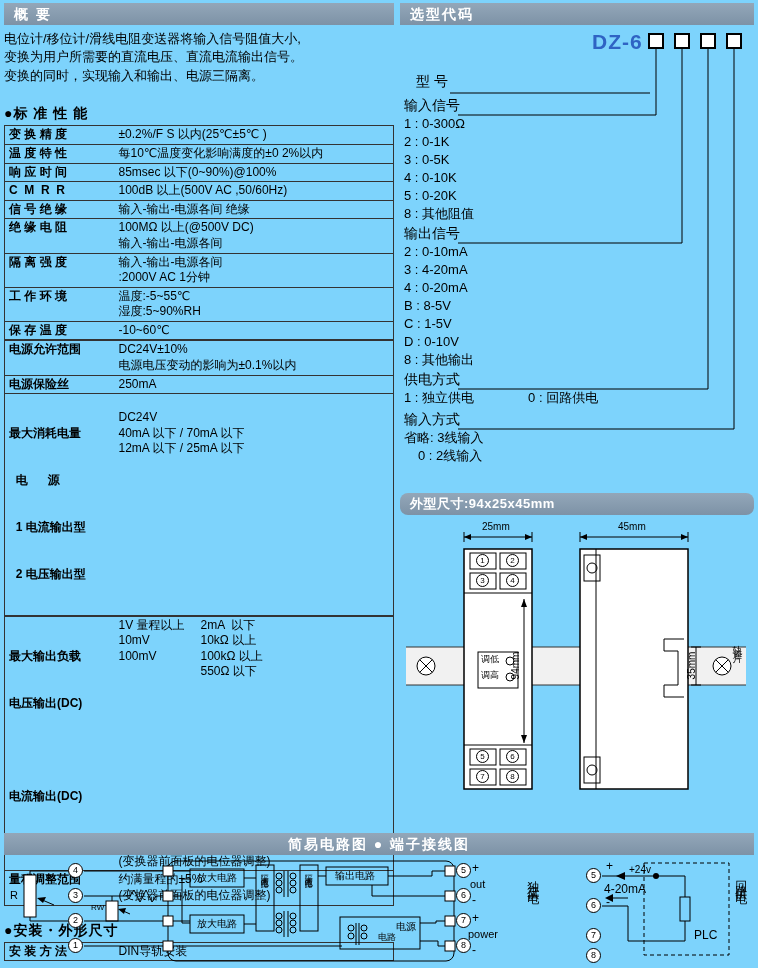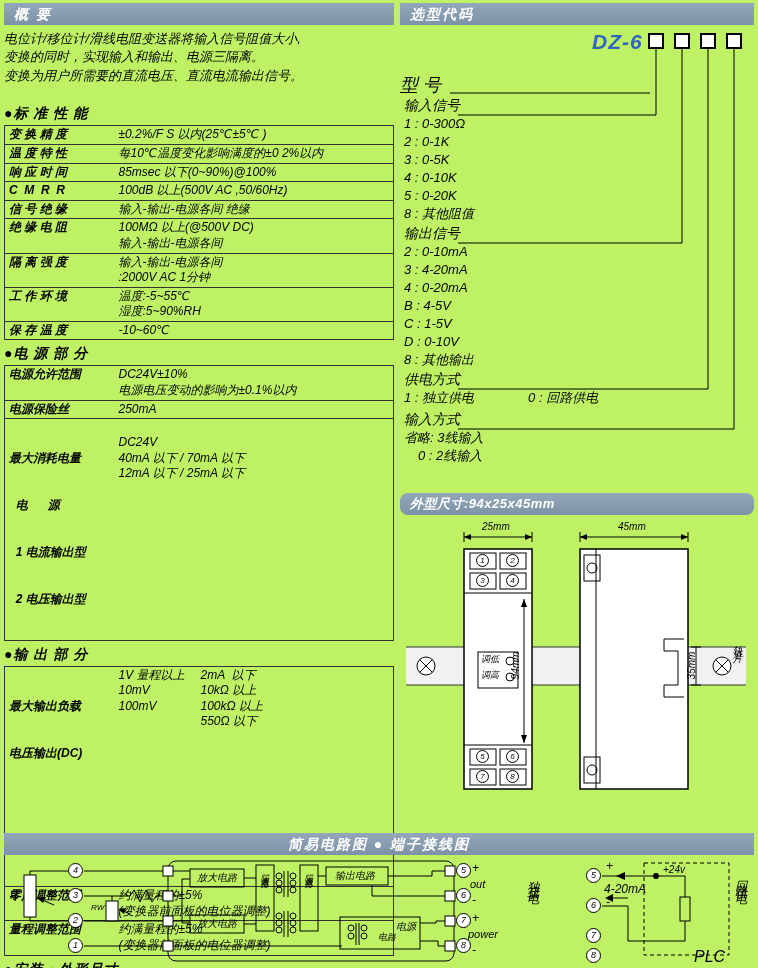--- a/index.html
+++ b/index.html
@@ -1,40 +1,40 @@
 <!DOCTYPE html>
 <html style="--header-bg: #7d92a6; --header-bg-light: #93a7b9; --accent-blue: #2f63c4;"><head>
 <meta charset="utf-8">
 <style>
   :root{
     --header-bg:#7d92a6; --header-bg-light:#93a7b9; --accent-blue:#2f63c4;
   }
   *{box-sizing:border-box;}
   body{margin:0;background:#fff;color:#000;font-family:"Liberation Sans","DejaVu Sans",sans-serif;}
-  .page{position:relative;width:758px;height:968px;background:#bef264;overflow:hidden;font-style:italic;}
+  .page{position:relative;width:758px;height:968px;background:#7dd3fc;overflow:hidden;}
   .hdr-bar{height:22px;background:linear-gradient(180deg,var(--header-bg-light),var(--header-bg));color:#fff;
     font-weight:bold;font-size:14px;line-height:22px;padding:0 10px;letter-spacing:2px;white-space:nowrap;}
   
   .left-col{position:absolute;left:4px;top:3px;width:390px;}
   .intro{font-size:13px;line-height:1.42;margin:5px 0 20px 0;}
-  .sec-title{font-size:14px;font-weight:bold;margin:5px 0 2px 0;letter-spacing:1px;}
+  .sec-title{font-size:14px;font-weight:bold;margin:16px 0 2px 0;letter-spacing:1px;}
   table.spec{width:100%;border-collapse:collapse;border:1px solid #333;}
   table.spec td{border-top:1px solid #333;font-size:12px;padding:1px 4px;vertical-align:top;line-height:1.3;}
   table.spec tr:first-child td{border-top:none;}
   td.lbl{width:110px;font-weight:bold;white-space:pre;}
   .v-line{white-space:pre;min-height:15px;}
   .lbl div{min-height:15px;white-space:pre;}
   .two-col{display:flex;gap:16px;}
   .two-col .c div{min-height:15px;white-space:pre;}
   
   .right-col{position:absolute;left:400px;top:3px;width:354px;height:828px;}
   .sel-lines{position:absolute;left:0;top:0;pointer-events:none;}
   .dz{position:absolute;left:192px;top:27px;color:var(--accent-blue);font-weight:bold;font-size:21px;letter-spacing:1px;}
   .code-box{position:absolute;top:30px;width:16px;height:16px;border:2px solid #000;background:#fff;}
-  .model-label{position:absolute;left:0;top:70px;font-size:18px;}
+  .model-label{position:absolute;left:16px;top:70px;font-size:14px;}
   .grp{position:absolute;left:4px;}
   .g-title{font-size:14px;height:20px;line-height:20px;}
   .g-item{font-size:13px;height:18px;line-height:18px;white-space:pre;}
   .indent{padding-left:14px;}
   .inline-items{display:flex;gap:54px;}
   .inline-items .g-item{height:18px;}
   .dims-bar{position:absolute;left:0;top:490px;width:354px;font-size:13px;letter-spacing:0.5px;border-radius:8px;}
   .dims-draw{position:absolute;left:0;top:516px;width:354px;height:302px;}
   
   .bottom-sec{position:absolute;left:4px;top:833px;width:750px;}
@@ -52,22 +52,22 @@
 </head>
 <body>
 
 <div class="page">
 
   <div class="left-col">
     <div class="hdr-bar"><span>概  要</span></div>
 
     <div class="intro">
       <div>电位计/移位计/滑线电阻变送器将输入信号阻值大小,</div>
+      <div>变换为用户所需要的直流电压、直流电流输出信号。</div>
       <div>变换的同时，实现输入和输出、电源三隔离。</div>
-      <div>变换为用户所需要的直流电压、直流电流输出信号。</div>
     </div>
 
     <div class="sec-title">●标 准 性 能</div>
     <table class="spec">
       <tbody>
           <tr>
             <td class="lbl">变 换 精 度</td>
             <td class="val">
               <div class="v-line">±0.2%/F S 以内(25℃±5℃ )</div>
             </td>
@@ -119,21 +119,20 @@
           </tr>
       <tr>
             <td class="lbl">保 存 温 度</td>
             <td class="val">
               <div class="v-line">-10~60℃</div>
             </td>
           </tr>
     </tbody>
       </table>
 
-    <div class="sec-title">●电 源 部 分</div>
     <table class="spec">
       <tbody>
           <tr>
             <td class="lbl">电源允许范围</td>
             <td class="val">
               <div class="v-line">DC24V±10%</div>
               <div class="v-line">电源电压变动的影响为±0.1%以内</div>
             </td>
           </tr>
       <tr>
@@ -152,21 +151,20 @@
         <td class="val">
           <div class="v-line"></div>
           <div class="v-line">DC24V</div>
           <div class="v-line">40mA 以下 / 70mA 以下</div>
           <div class="v-line">12mA 以下 / 25mA 以下</div>
         </td>
       </tr>
     </tbody>
       </table>
 
-    <div class="sec-title">●输 出 部 分</div>
     <table class="spec">
       <tbody>
           <tr>
         <td class="lbl">
           <div>最大输出负载</div>
           <div>电压输出(DC)</div>
           <div></div>
           <div>电流输出(DC)</div>
         </td>
         <td class="val">
@@ -249,21 +247,21 @@
       <div class="g-item">4 : 0-10K</div>
       <div class="g-item">5 : 0-20K</div>
       <div class="g-item">8 : 其他阻值</div>
     </div>
 
     <div class="grp" style="top:220px">
       <div class="g-title">输出信号</div>
       <div class="g-item">2 : 0-10mA</div>
       <div class="g-item">3 : 4-20mA</div>
       <div class="g-item">4 : 0-20mA</div>
-      <div class="g-item">B : 4-5V</div>
+      <div class="g-item">B : 8-5V</div>
       <div class="g-item">C : 1-5V</div>
       <div class="g-item">D : 0-10V</div>
       <div class="g-item">8 : 其他输出</div>
     </div>
 
     <div class="grp" style="top:366px">
       <div class="g-title">供电方式</div>
       <div class="inline-items">
         <span class="g-item">1 : 独立供电</span>
         <span class="g-item">0 : 回路供电</span>
@@ -469,23 +467,23 @@
       <span class="lab" style="left:374px;top:76px;font-size:9px">电路</span>
       <span class="lab" style="left:468px;top:5px;font-size:12px">+</span>
       <span class="lab" style="left:466px;top:21px;font-size:11px">out</span>
       <span class="lab" style="left:468px;top:37px;font-size:12px">-</span>
       <span class="lab" style="left:468px;top:55px;font-size:12px">+</span>
       <span class="lab" style="left:464px;top:71px;font-size:11px">power</span>
       <span class="lab" style="left:468px;top:87px;font-size:12px">-</span>
       <span class="lab vert" style="left:522px;top:14px;font-size:12px">独立供电</span>
       <span class="lab" style="left:602px;top:3px;font-size:12px">+</span>
       <span class="lab" style="left:602px;top:39px;font-size:12px">-</span>
-      <span class="lab" style="left:659px;top:7px">+24v</span>
+      <span class="lab" style="left:625px;top:7px">+24v</span>
       <span class="lab" style="left:600px;top:26px;font-size:12px">4-20mA</span>
-      <span class="lab" style="left:690px;top:91px;font-size:16px">PLC</span>
+      <span class="lab" style="left:690px;top:72px;font-size:12px">PLC</span>
       <span class="lab vert" style="left:730px;top:14px;font-size:12px">回路供电</span>
 
       <span class="circ" style="left:64px;top:6px">4</span>
       <span class="circ" style="left:64px;top:31px">3</span>
       <span class="circ" style="left:64px;top:56px">2</span>
       <span class="circ" style="left:64px;top:81px">1</span>
       <span class="circ" style="left:452px;top:6px">5</span>
       <span class="circ" style="left:452px;top:31px">6</span>
       <span class="circ" style="left:452px;top:56px">7</span>
       <span class="circ" style="left:452px;top:81px">8</span>

